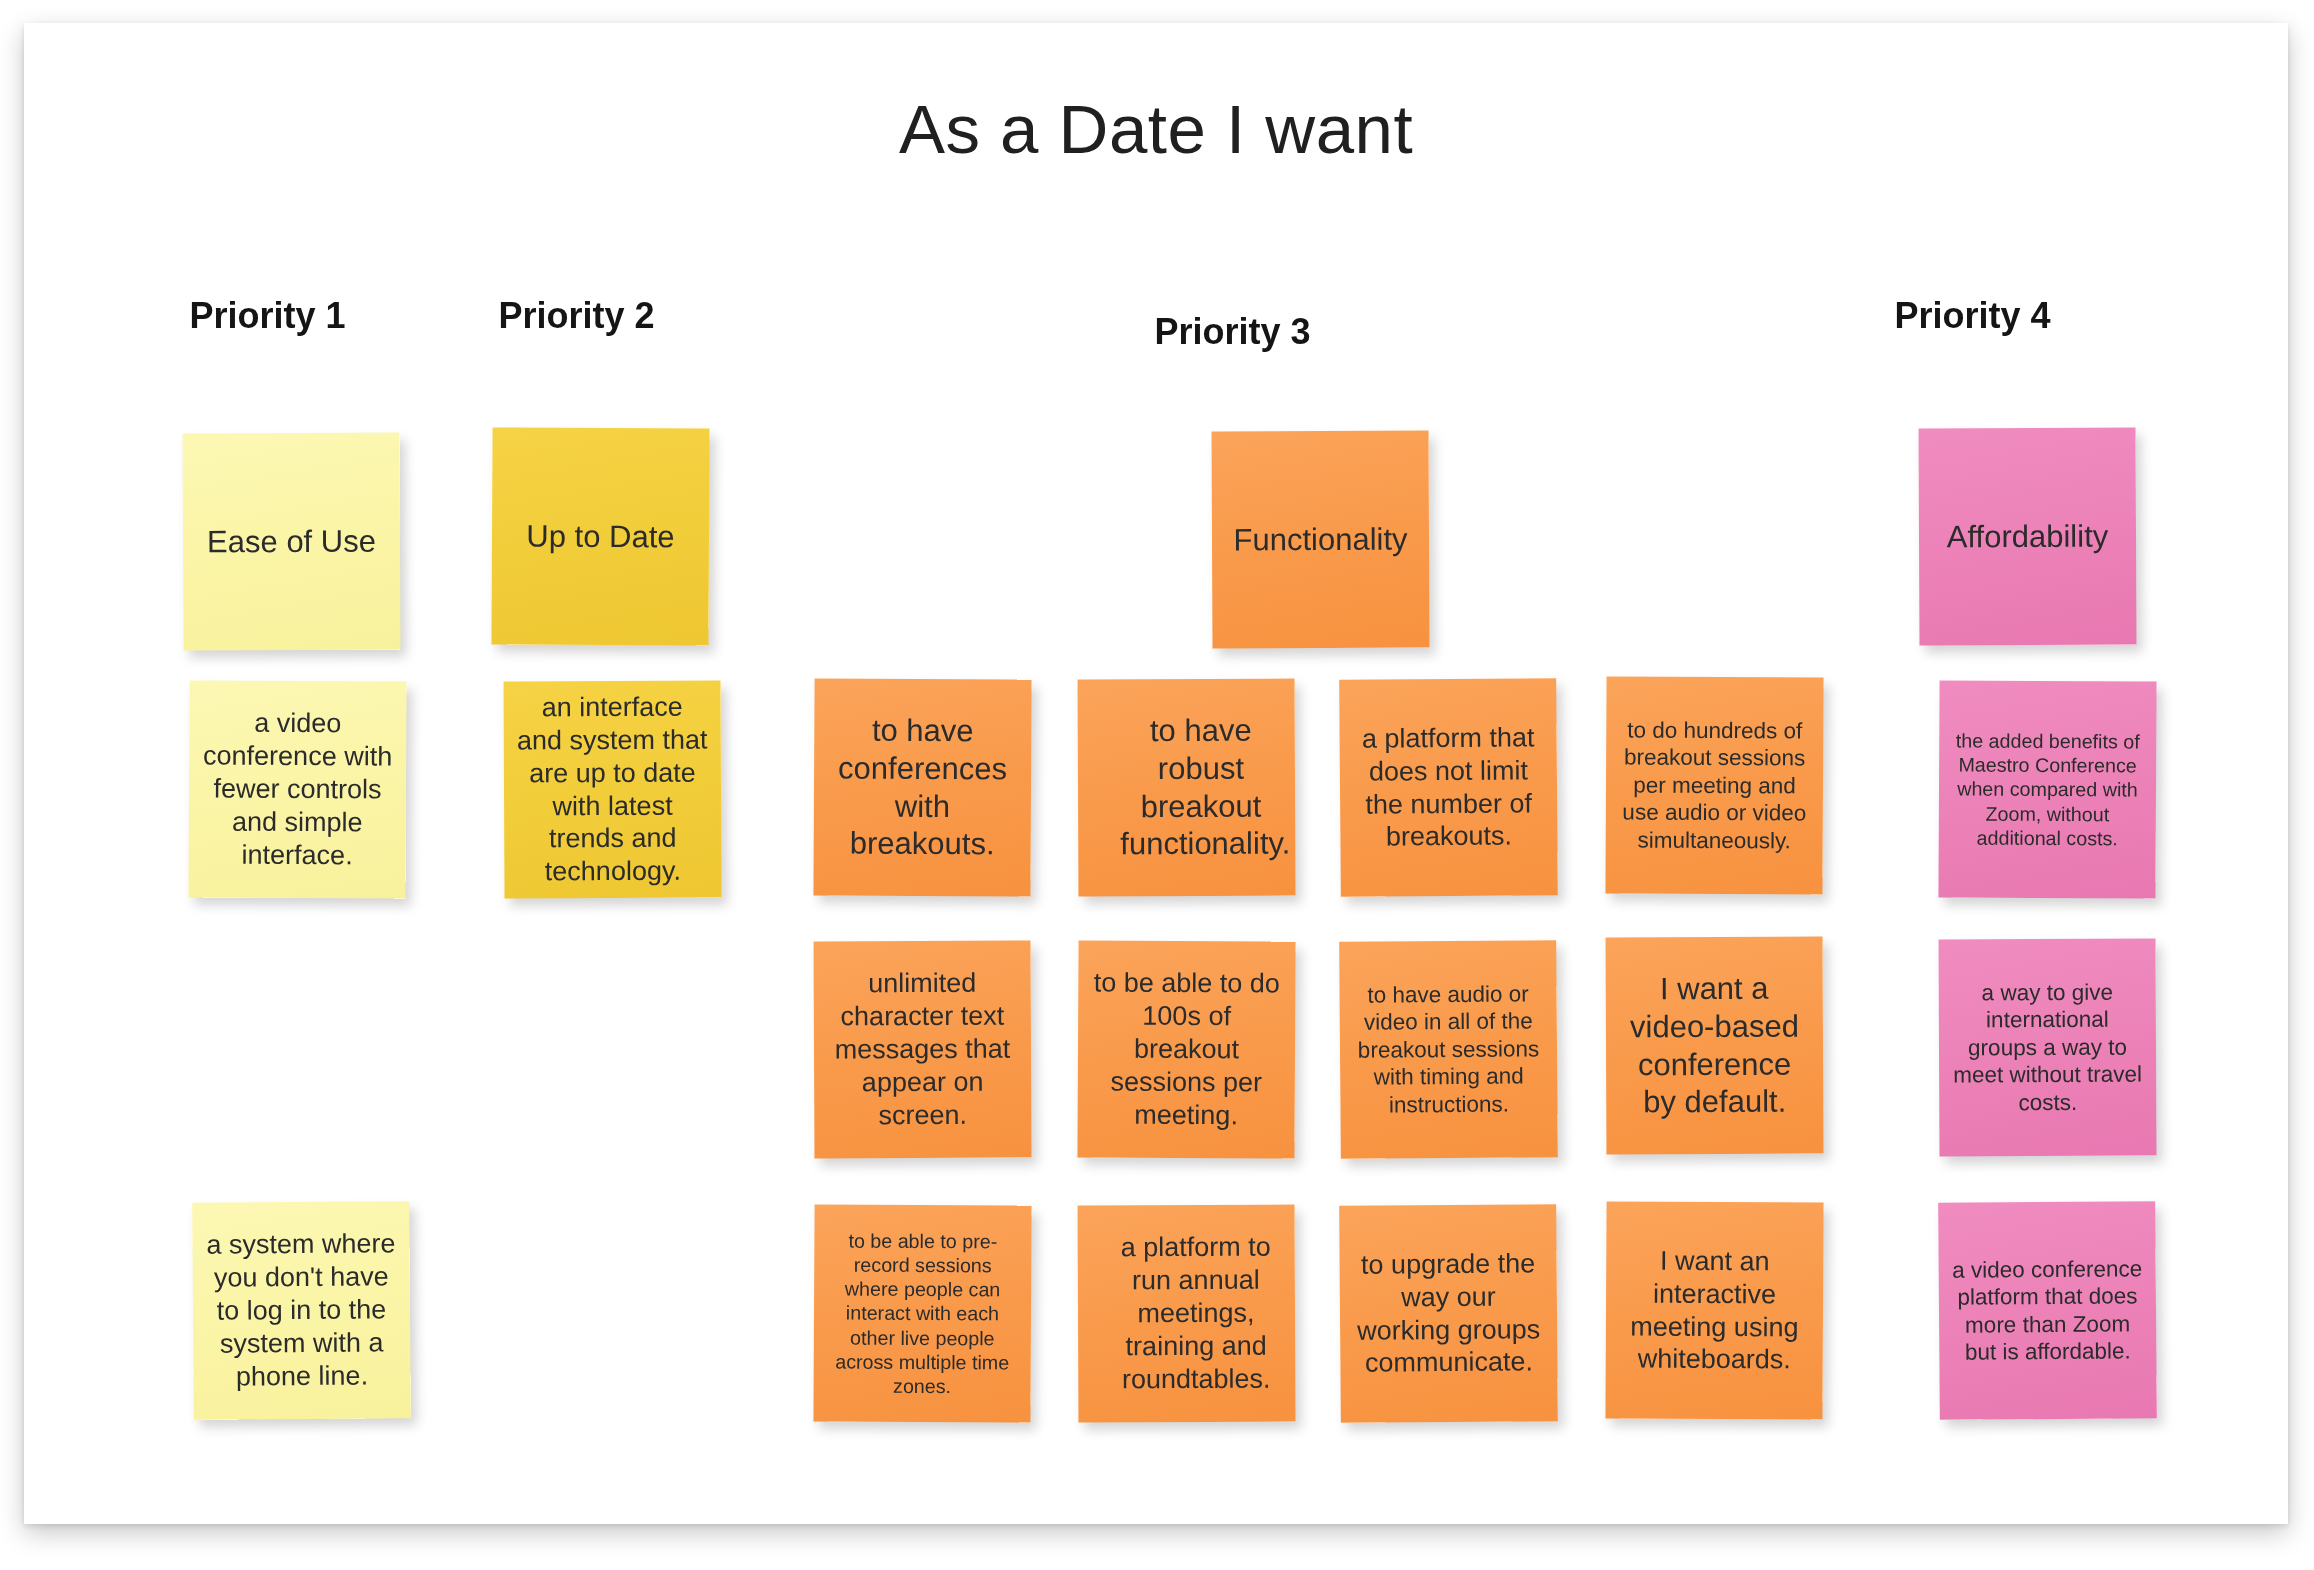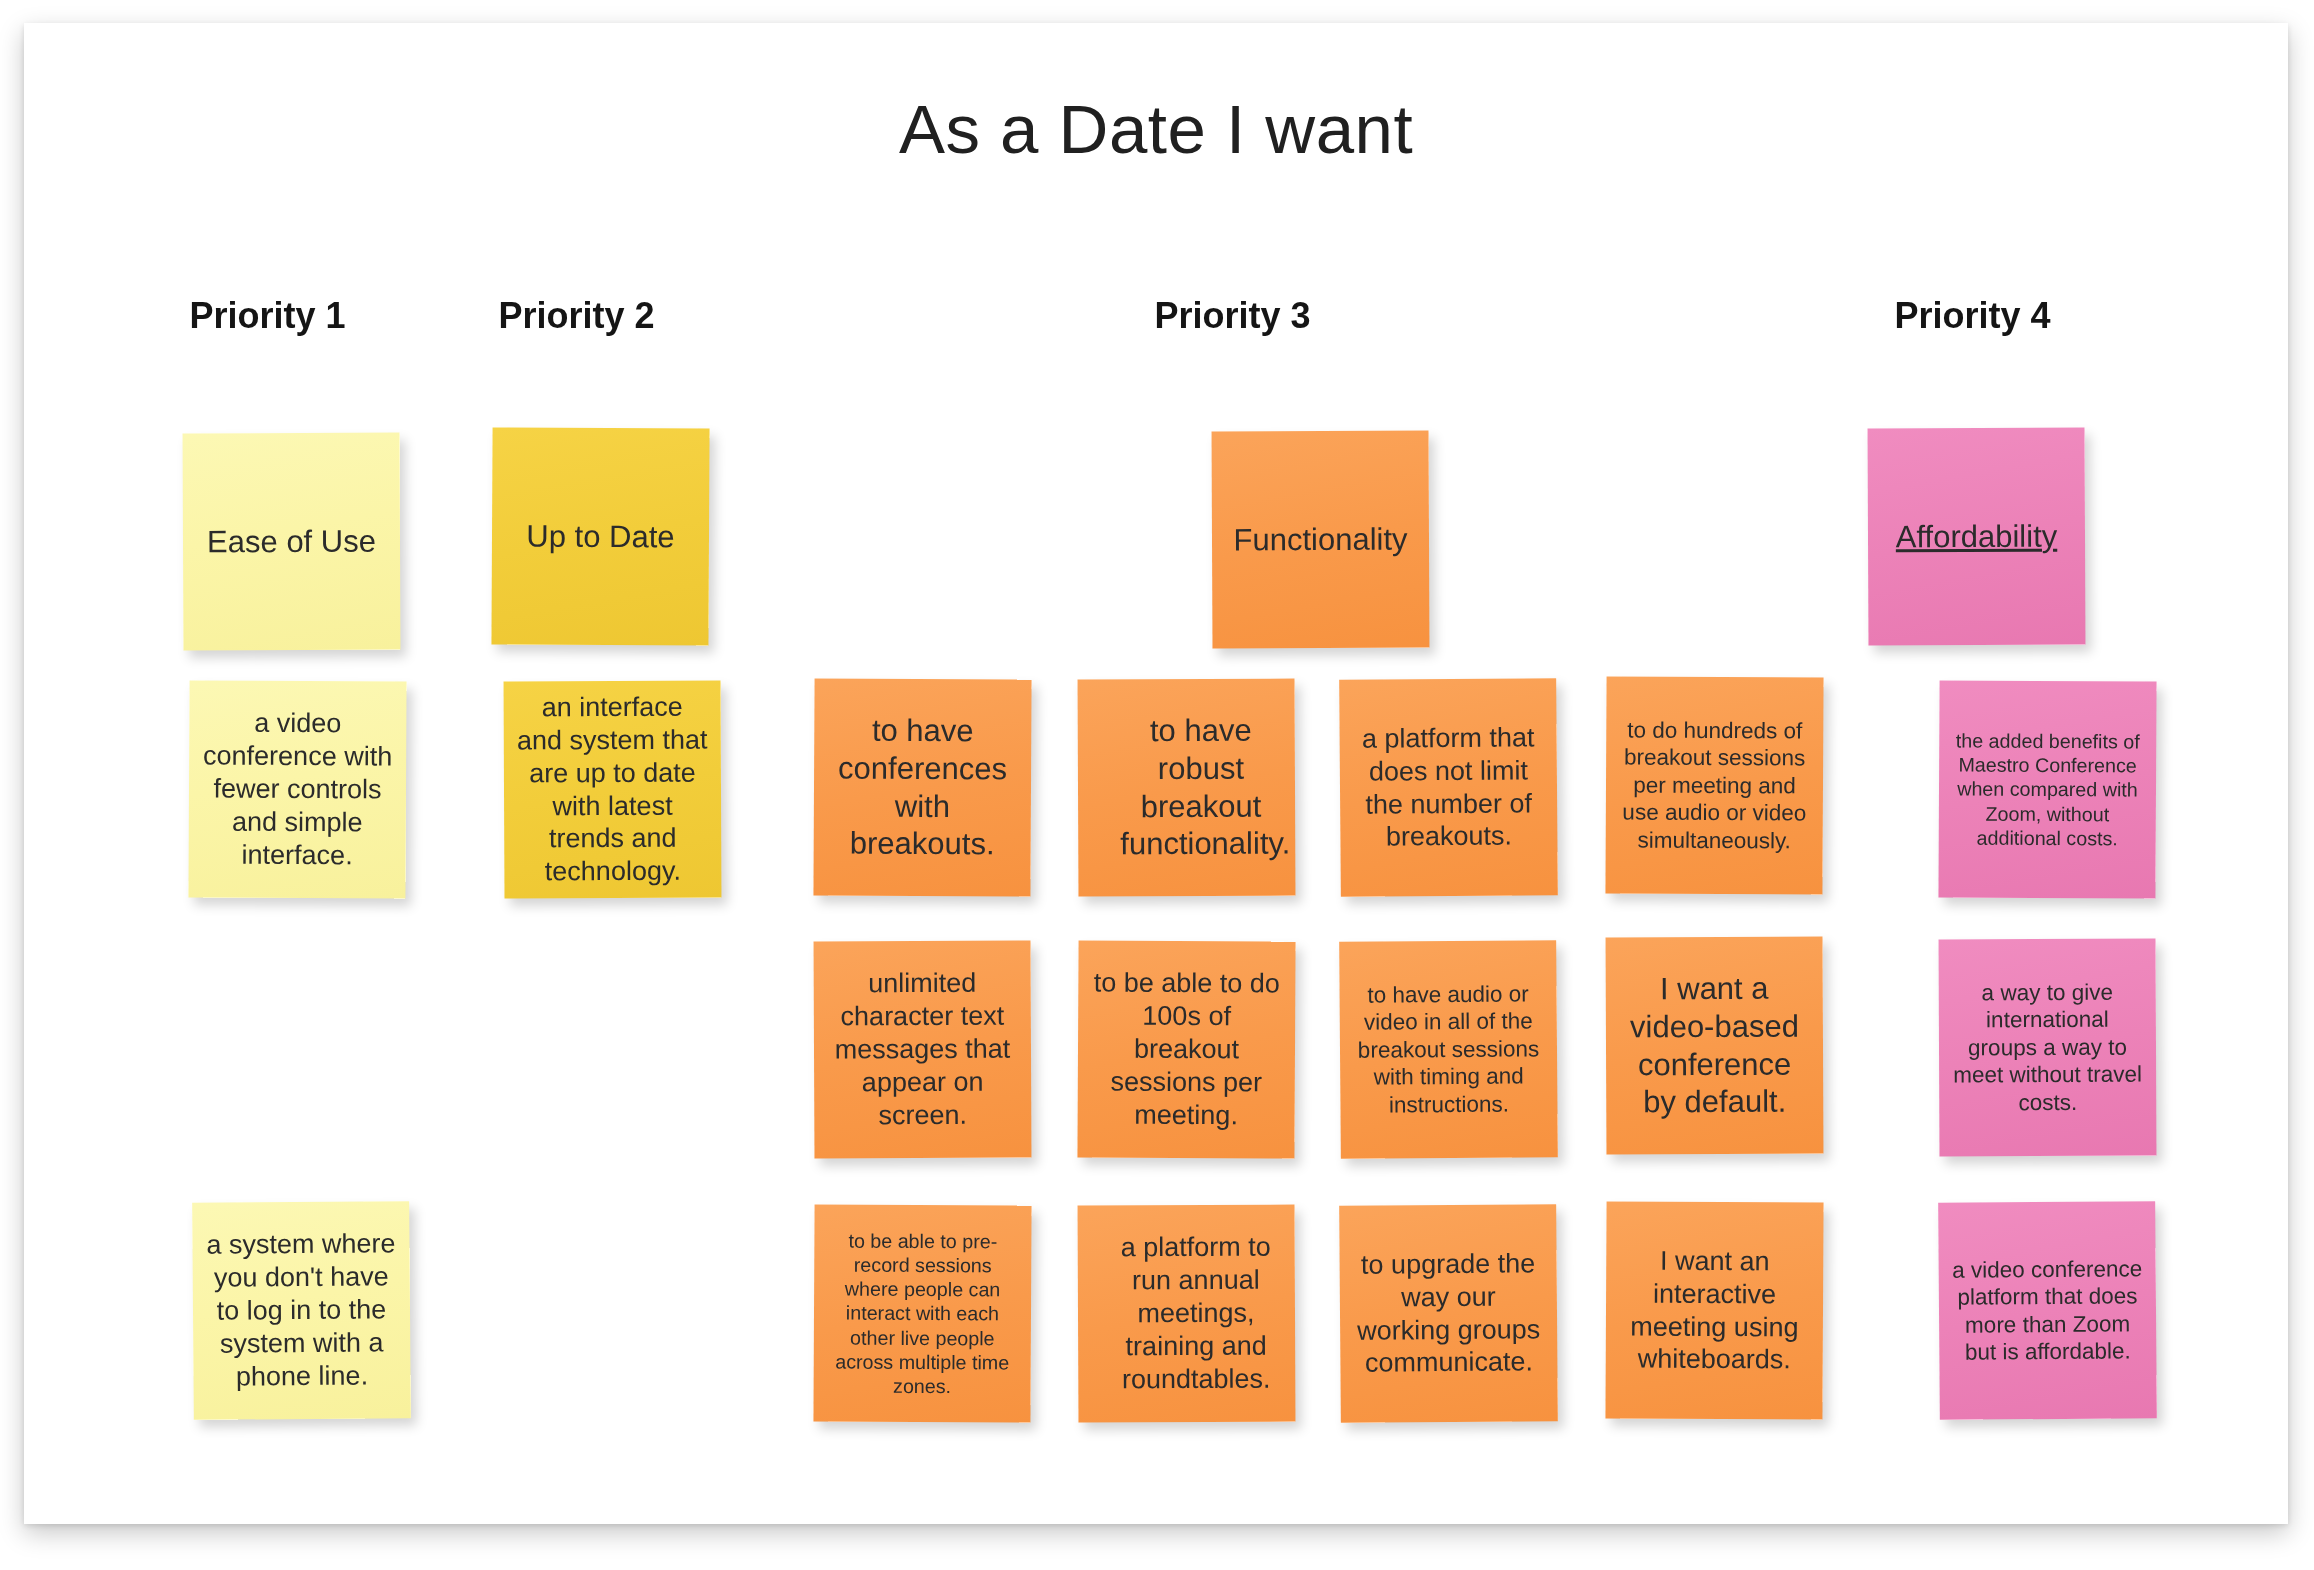--- a/index.html
+++ b/index.html
@@ -49,21 +49,21 @@
   .col-header {
     position: absolute;
     font-size: 36px;
     font-weight: bold;
     color: #151515;
     text-align: center;
     white-space: nowrap;
   }
   #hdr-p1 { left: 103px;  top: 272px; width: 281px; }
   #hdr-p2 { left: 412px;  top: 272px; width: 281px; }
-  #hdr-p3 { left: 1068px; top: 272px; width: 281px; }
+  #hdr-p3 { left: 1068px; top: 288px; width: 281px; }
   #hdr-p4 { left: 1808px; top: 272px; width: 281px; }
 
   
   .note {
     position: absolute;
     box-sizing: border-box;
     display: flex;
     align-items: center;
     justify-content: center;
     text-align: center;
@@ -166,21 +166,21 @@
   <div class="note body-note c-orange skew-a" style="left:1054px; top:1182px;padding-left:32px;">
     <span class="fs-md">a platform to run annual meetings, training and roundtables.</span>
   </div>
   <div class="note body-note c-orange skew-c" style="left:1316px; top:1182px;">
     <span class="fs-md">to upgrade the way our working groups communicate.</span>
   </div>
   <div class="note body-note c-orange skew-b" style="left:1582px; top:1179px;">
     <span class="fs-md">I want an interactive meeting using whiteboards.</span>
   </div>
 
-  <div class="note header-note c-pink skew-a" style="left:1844px; top:405px;text-decoration:underline;">
+  <div class="note header-note c-pink skew-a" style="left:1895px; top:405px;">
     <span class="fs-lg">Affordability</span>
   </div>
 
   <div class="note body-note c-pink skew-b" style="left:1915px; top:658px;">
     <span class="fs-xs">the added benefits of Maestro Conference when compared with Zoom, without additional costs.</span>
   </div>
 
   <div class="note body-note c-pink skew-a" style="left:1915px; top:916px;">
     <span class="fs-sm">a way to give international groups a way to meet without travel costs.</span>
   </div>

